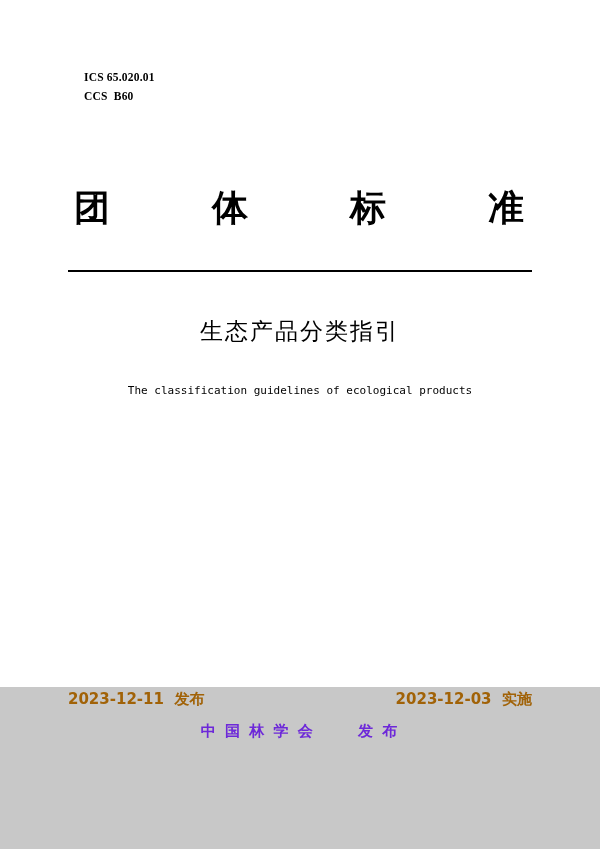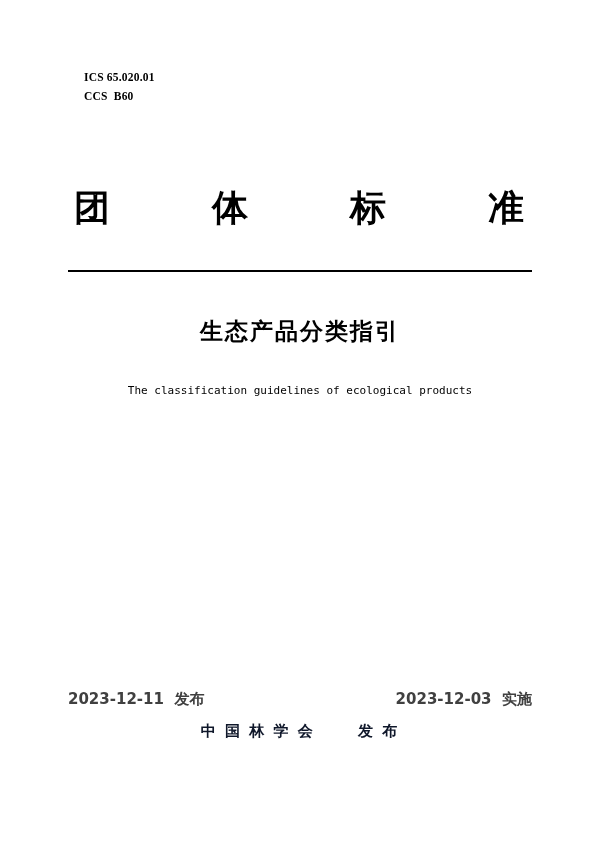--- a/index.html
+++ b/index.html
@@ -9,21 +9,21 @@
   }
   body {
     width: 600px;
     height: 849px;
     overflow: hidden;
     font-family: "Liberation Serif", serif;
   }
   .page {
     position: relative;
     width: 600px;
-    height: 849px;
+    height: 687px;
     background: #ffffff;
     box-sizing: border-box;
   }
   .content {
     position: absolute;
     left: 68px;
     right: 68px;
     top: 0;
     bottom: 0;
   }
@@ -94,21 +94,21 @@
   }
 
   
   .title-cn {
     position: absolute;
     top: 316px;
     left: 0;
     right: 0;
     text-align: center;
     font-family: "DejaVu Sans", sans-serif;
-    font-weight: bold;
+    font-weight: normal;
     font-size: 23px;
     letter-spacing: 2px;
     color: #000;
   }
 
   
   .title-en {
     position: absolute;
     top: 384px;
     left: 0;
@@ -124,38 +124,38 @@
   .footer-dates {
     position: absolute;
     top: 690px;
     left: 0;
     right: 0;
     display: flex;
     justify-content: space-between;
     font-family: "DejaVu Sans", sans-serif;
     font-weight: bold;
     font-size: 15px;
-    color: #404040;
+    color: #a16207;
   }
   .footer-dates .date-text {
     white-space: pre;
   }
 
   
   .issuer {
     position: absolute;
     top: 722px;
     left: 0;
     right: 0;
     text-align: center;
     font-family: "DejaVu Sans", sans-serif;
     font-weight: bold;
     font-size: 15px;
     letter-spacing: 2px;
-    color: #0f172a;
+    color: #6d28d9;
     white-space: pre;
   }
 </style>
 </head>
 <body>
 
 <div class="page">
   <div class="content">
 
     <div class="ics-block">

